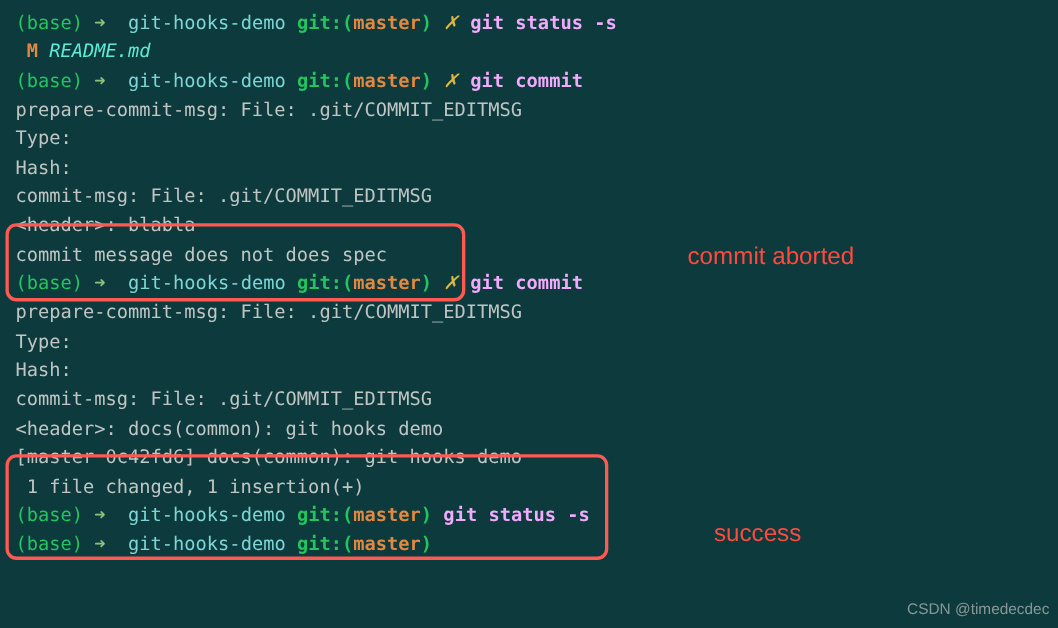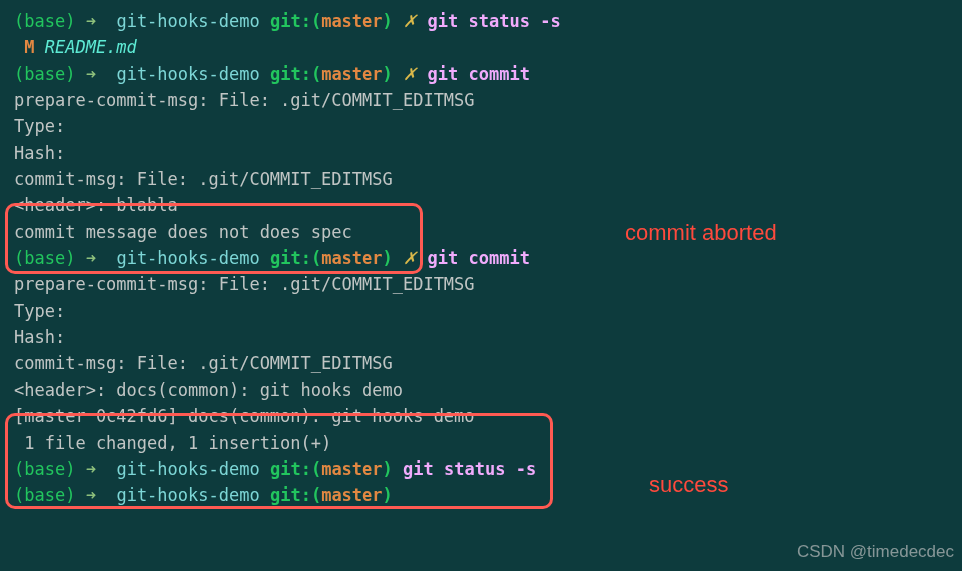--- a/index.html
+++ b/index.html
@@ -57,21 +57,21 @@
       font-size: 22px;
     }
     .anno1 { left: 625px; top: 216px; text-align: right; }
     .anno2 { left: 625px; top: 468px; margin-left: 24px; }
     .watermark {
       position: absolute;
       right: 8px;
       bottom: 6px;
       color: rgba(200,200,200,0.65);
       font-family: sans-serif;
-      font-size: 17px;
+      font-size: 14px;
     }
   </style>
 </head>
 <body>
 
 <div class="line"><span class="prompt-base">(base)</span> <span class="arrow">➜</span>  <span class="folder">git-hooks-demo</span> <span class="gitlabel">git:(</span><span class="branch">master</span><span class="gitlabel">)</span> <span class="dirty">✗</span> <span class="cmd">git status -s</span></div>
 
 <div class="line"><span class="mod"> M </span><span class="filename">README.md</span></div>
 
 <div class="line"><span class="prompt-base">(base)</span> <span class="arrow">➜</span>  <span class="folder">git-hooks-demo</span> <span class="gitlabel">git:(</span><span class="branch">master</span><span class="gitlabel">)</span> <span class="dirty">✗</span> <span class="cmd">git commit</span></div>

